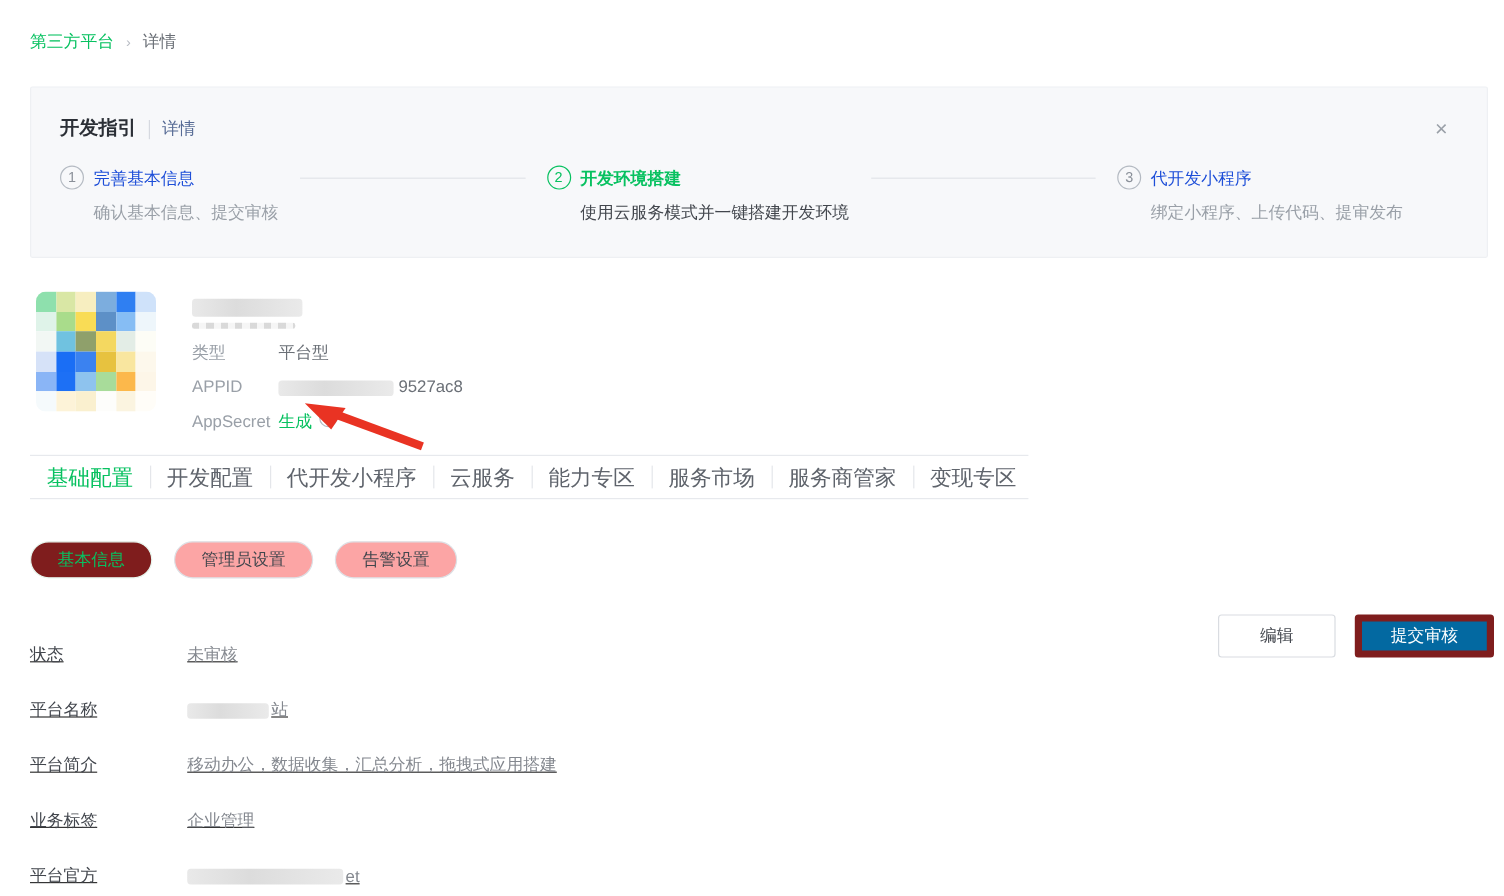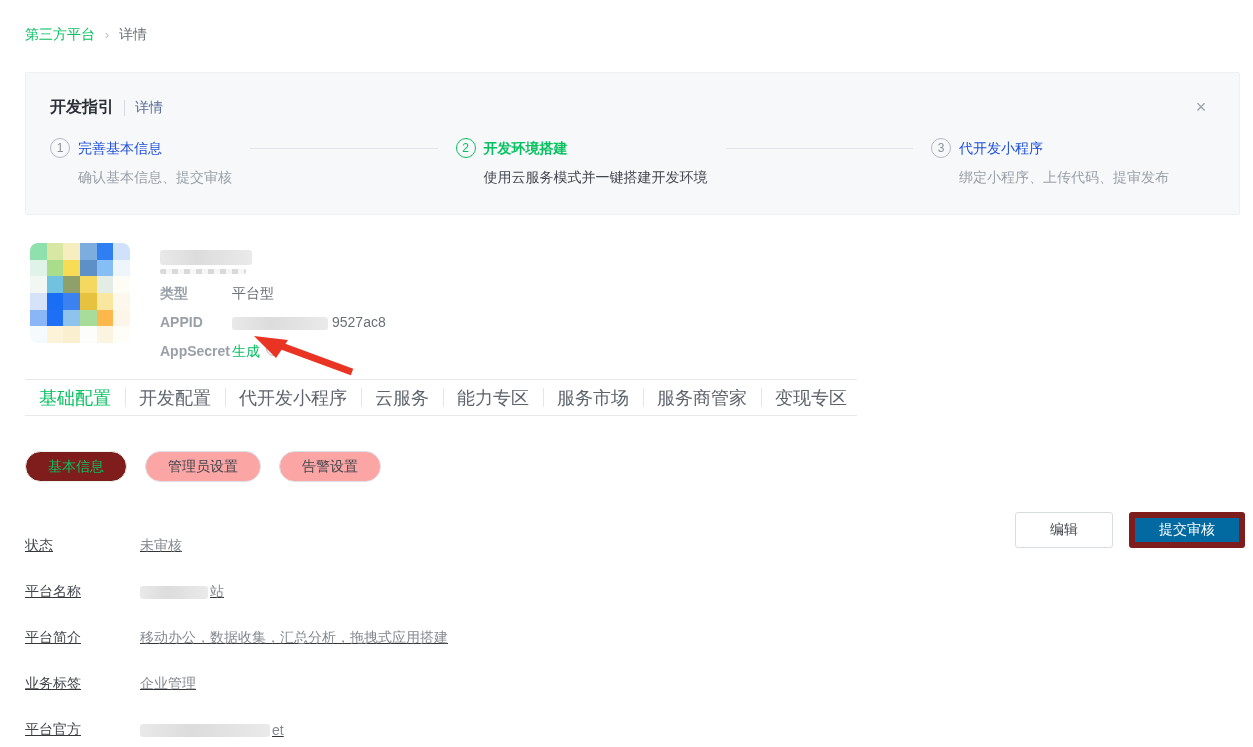--- a/index.html
+++ b/index.html
@@ -37,21 +37,21 @@
   
   .profile { position:absolute; left:30px; top:243px; display:flex; }
   .avatar { width:100px; height:100px; border-radius:8px; overflow:hidden;
     display:grid; grid-template-columns:repeat(6,1fr); grid-template-rows:repeat(6,1fr); background:#fff; }
   .profile-info { margin-left:30px; padding-top:5px; }
   .redact { display:inline-block; background:linear-gradient(90deg,#e9e9e9,#dcdcdc 40%,#eaeaea); border-radius:3px; vertical-align:middle; }
   .p-name-blur { width:92px; height:15px; }
   .p-name-smudge { display:block; width:86px; height:5px; margin-top:3px; border-radius:2px;
     background:repeating-linear-gradient(90deg,#c9c9c9 0 6px,#f2f2f2 6px 12px); opacity:.7; }
   .p-row { display:flex; font-size:14px; margin-top:9px; line-height:20px; }
-  .p-label { width:72px; color:#9aa0a8;font-weight:bold; }
+  .p-label { width:72px; color:#9aa0a8; }
   .p-value { color:#6b7077; }
   .appid-blur { width:96px; height:13px; margin-right:4px; }
   .gen-link { color:#07c160; cursor:pointer; }
   .help-circle { display:inline-block; width:15px; height:15px; border:1px solid #b4bac2; border-radius:50%;
     color:#9aa0a8; font-size:10px; line-height:14px; text-align:center; margin-left:6px; vertical-align:-2px; cursor:pointer; }
   .arrow-anno { position:absolute; left:252px; top:330px; pointer-events:none; }
 
   
   .tabbar { position:absolute; left:25px; top:379px; width:832px; height:37px;
     border-top:1px solid #e7e9ed; border-bottom:1px solid #e7e9ed; display:flex; align-items:stretch; }
@@ -63,21 +63,21 @@
   
   .pills { position:absolute; left:25px; top:451px; display:flex; gap:18px; }
   .pill { height:31px; padding:0 22px; border-radius:16px; font-size:14px; display:flex; align-items:center;
     cursor:pointer; background:#fca5a5; border:1px solid #dde0e5; color:#42464d; }
   .pill.active { background:#7f1d1d; border-color:#e8f6ee; color:#07c160;font-family:Liberation Mono, monospace; }
 
   
   .form { position:absolute; left:25px; top:534px; width:1215px;text-decoration:underline; }
   .f-row { display:flex; align-items:center; height:24px; margin-bottom:22px; font-size:14px; }
   .f-label { width:115px; color:#42464d; flex:0 0 auto; }
-  .f-value { color:#84888f; display:flex; align-items:center; }
+  .f-value { color:#84888f; display:flex; align-items:center;margin-left:16px; }
   .blur-name { width:68px; height:13px; margin-right:2px; }
   .blur-url { width:130px; height:13px; margin-right:2px; }
 
   
   .actions { position:absolute; right:8px; top:512px; display:flex; gap:16px; }
   .btn { height:36px; min-width:98px; padding:0 24px; font-size:14px; border-radius:3px;
     display:flex; align-items:center; justify-content:center; cursor:pointer; }
   .btn-plain { background:#fff; border:1px solid #d9dce1; color:#42464d;text-align:right; }
   .btn-primary { background:#0369a1; border:6px solid #7f1d1d; color:#fff; }
 </style>

